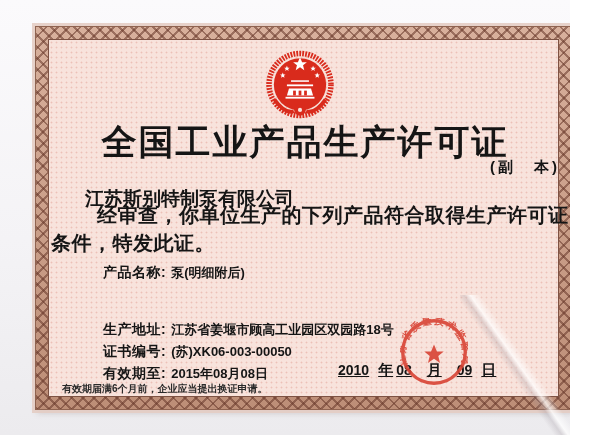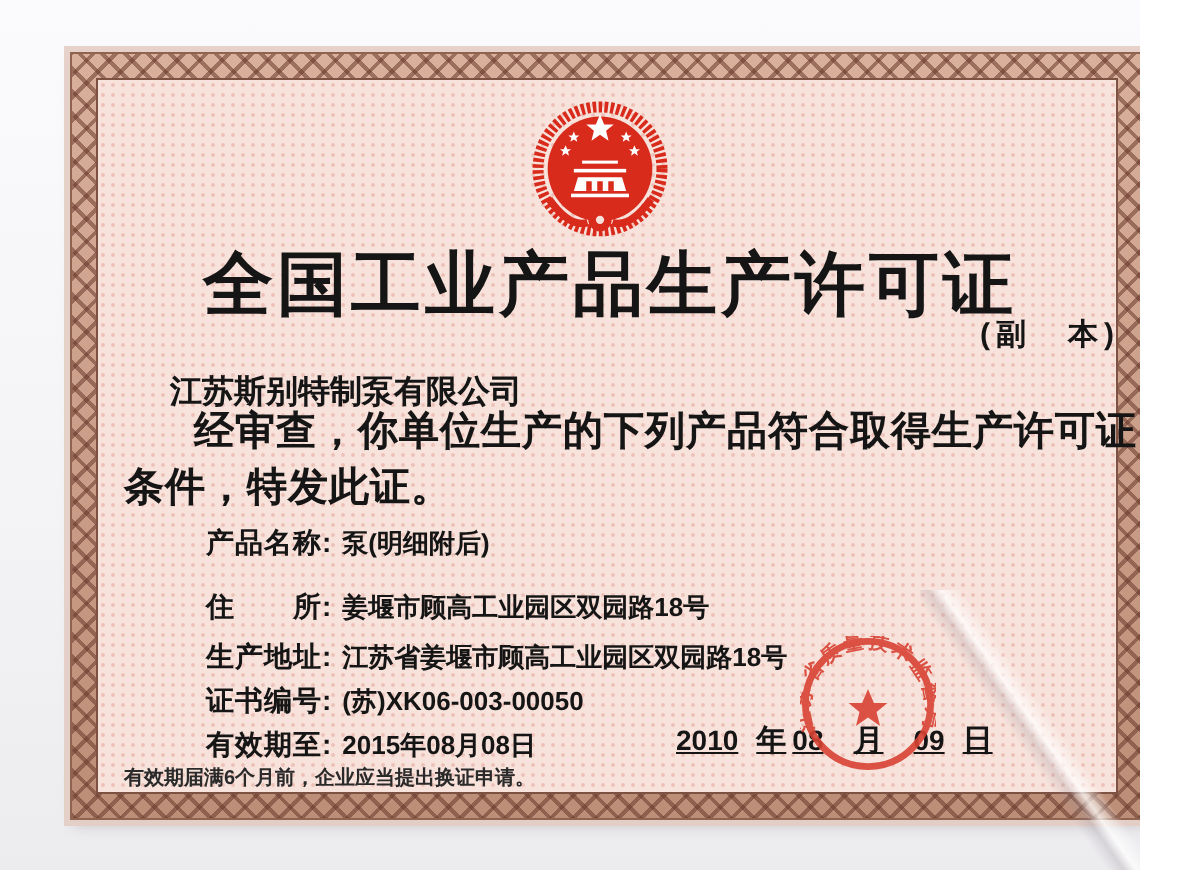--- a/index.html
+++ b/index.html
@@ -36,23 +36,23 @@
   .emblem{left:265px;top:50px;width:70px;height:73px;}
   .title{
     left:50px;top:119px;width:510px;text-align:center;
     font-family:"Liberation Serif","DejaVu Serif",serif;
     font-size:35px;font-weight:bold;letter-spacing:2px;white-space:nowrap;
   }
   .subtitle{
     left:50px;top:158px;width:510px;text-align:right;
     font-size:15px;font-weight:bold;letter-spacing:3px;
   }
-  .company{left:85px;top:186px;font-size:16px;font-weight:bold;}
+  .company{left:85px;top:186px;font-size:19px;font-weight:bold;}
   .st1{left:97px;top:202px;font-size:20px;font-weight:bold;letter-spacing:.5px;white-space:nowrap;}
-  .st2{left:62px;top:230px;font-size:20px;font-weight:bold;letter-spacing:.5px;}
+  .st2{left:51px;top:230px;font-size:20px;font-weight:bold;letter-spacing:.5px;}
   .frow{left:103px;font-weight:bold;white-space:nowrap;}
   .flabel{font-size:14px;letter-spacing:.5px;}
   .fvalue{font-size:13px;margin-left:5px;}
   .r1{top:263px}.r2{top:295px}.r3{top:320px}.r4{top:342px}.r5{top:364px}
   .note{left:62px;top:382px;font-size:10px;font-weight:bold;color:#2a2a2a;}
   .daterow{left:338px;top:361px;font-weight:bold;white-space:nowrap;z-index:2;}
   .daterow span{display:inline-block;text-decoration:underline;}
   .dnum{font-size:14px;}
   .dcjk{font-size:15px;}
   .gap-a{margin-left:9px;}   
@@ -103,23 +103,20 @@
   <div class="abs title">全国工业产品生产许可证</div>
   <div class="abs subtitle">(副　本)</div>
 
   <div class="abs company">江苏斯别特制泵有限公司</div>
   <div class="abs st1">经审查，你单位生产的下列产品符合取得生产许可证</div>
   <div class="abs st2">条件，特发此证。</div>
 
   <div class="abs frow r1">
     <span class="flabel">产品名称:</span><span class="fvalue">泵(明细附后)</span>
   </div>
-  <div class="abs frow r2">
-    <span class="flabel">住　　所:</span><span class="fvalue">姜堰市顾高工业园区双园路18号</span>
-  </div>
   <div class="abs frow r3">
     <span class="flabel">生产地址:</span><span class="fvalue">江苏省姜堰市顾高工业园区双园路18号</span>
   </div>
   <div class="abs frow r4">
     <span class="flabel">证书编号:</span><span class="fvalue">(苏)XK06-003-00050</span>
   </div>
   <div class="abs frow r5">
     <span class="flabel">有效期至:</span><span class="fvalue">2015年08月08日</span>
   </div>
 

